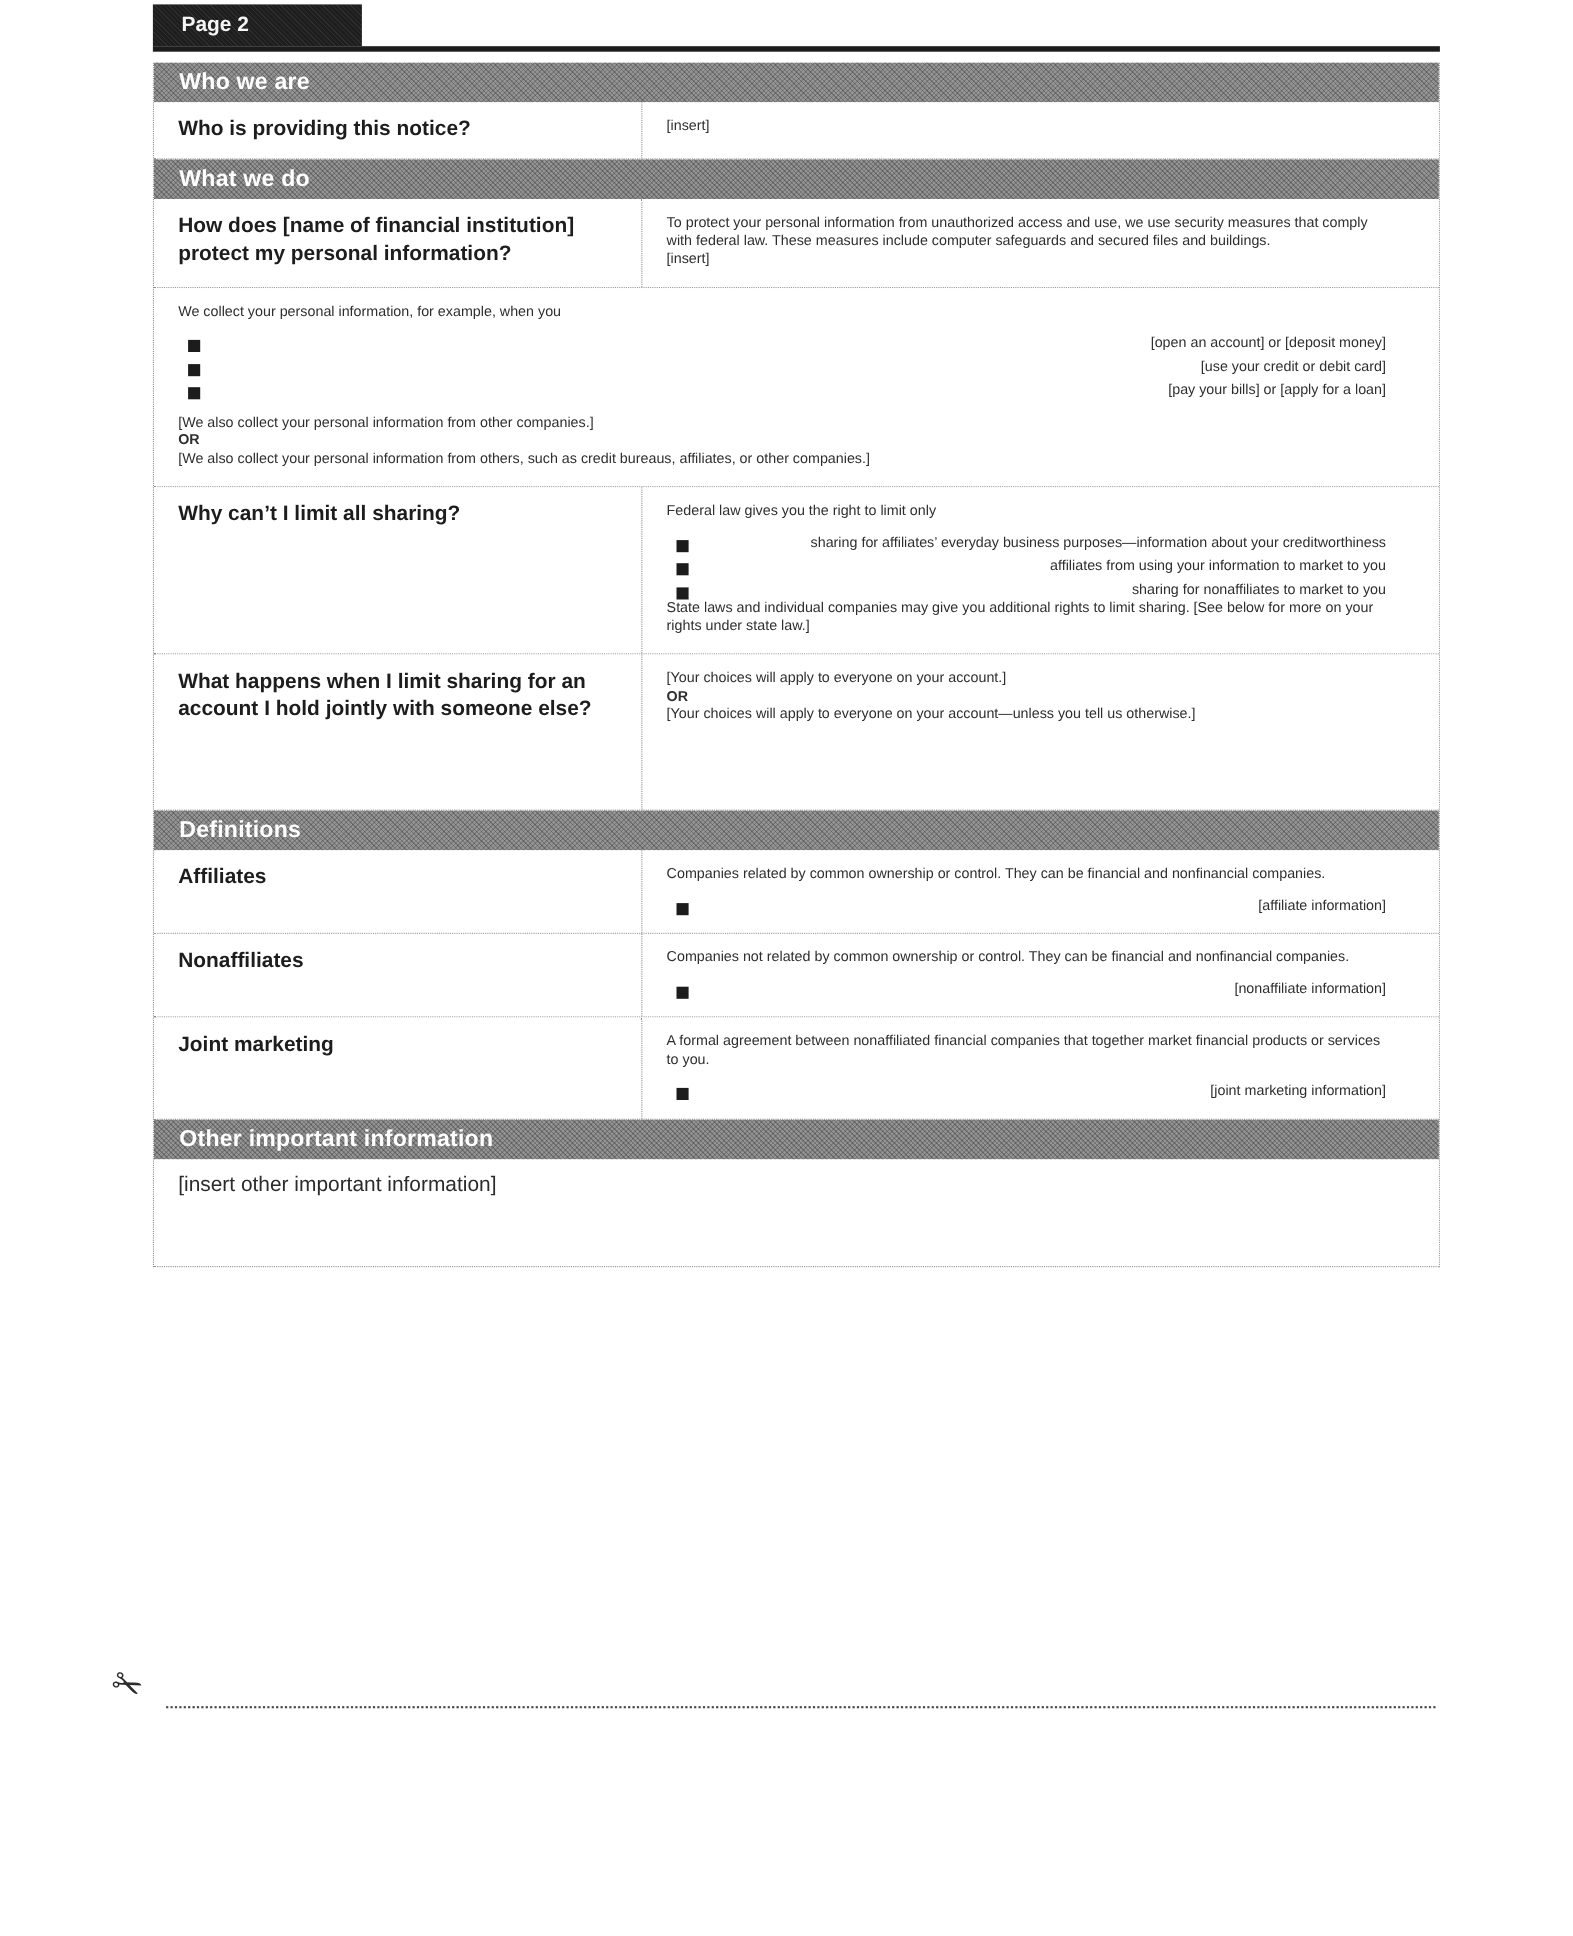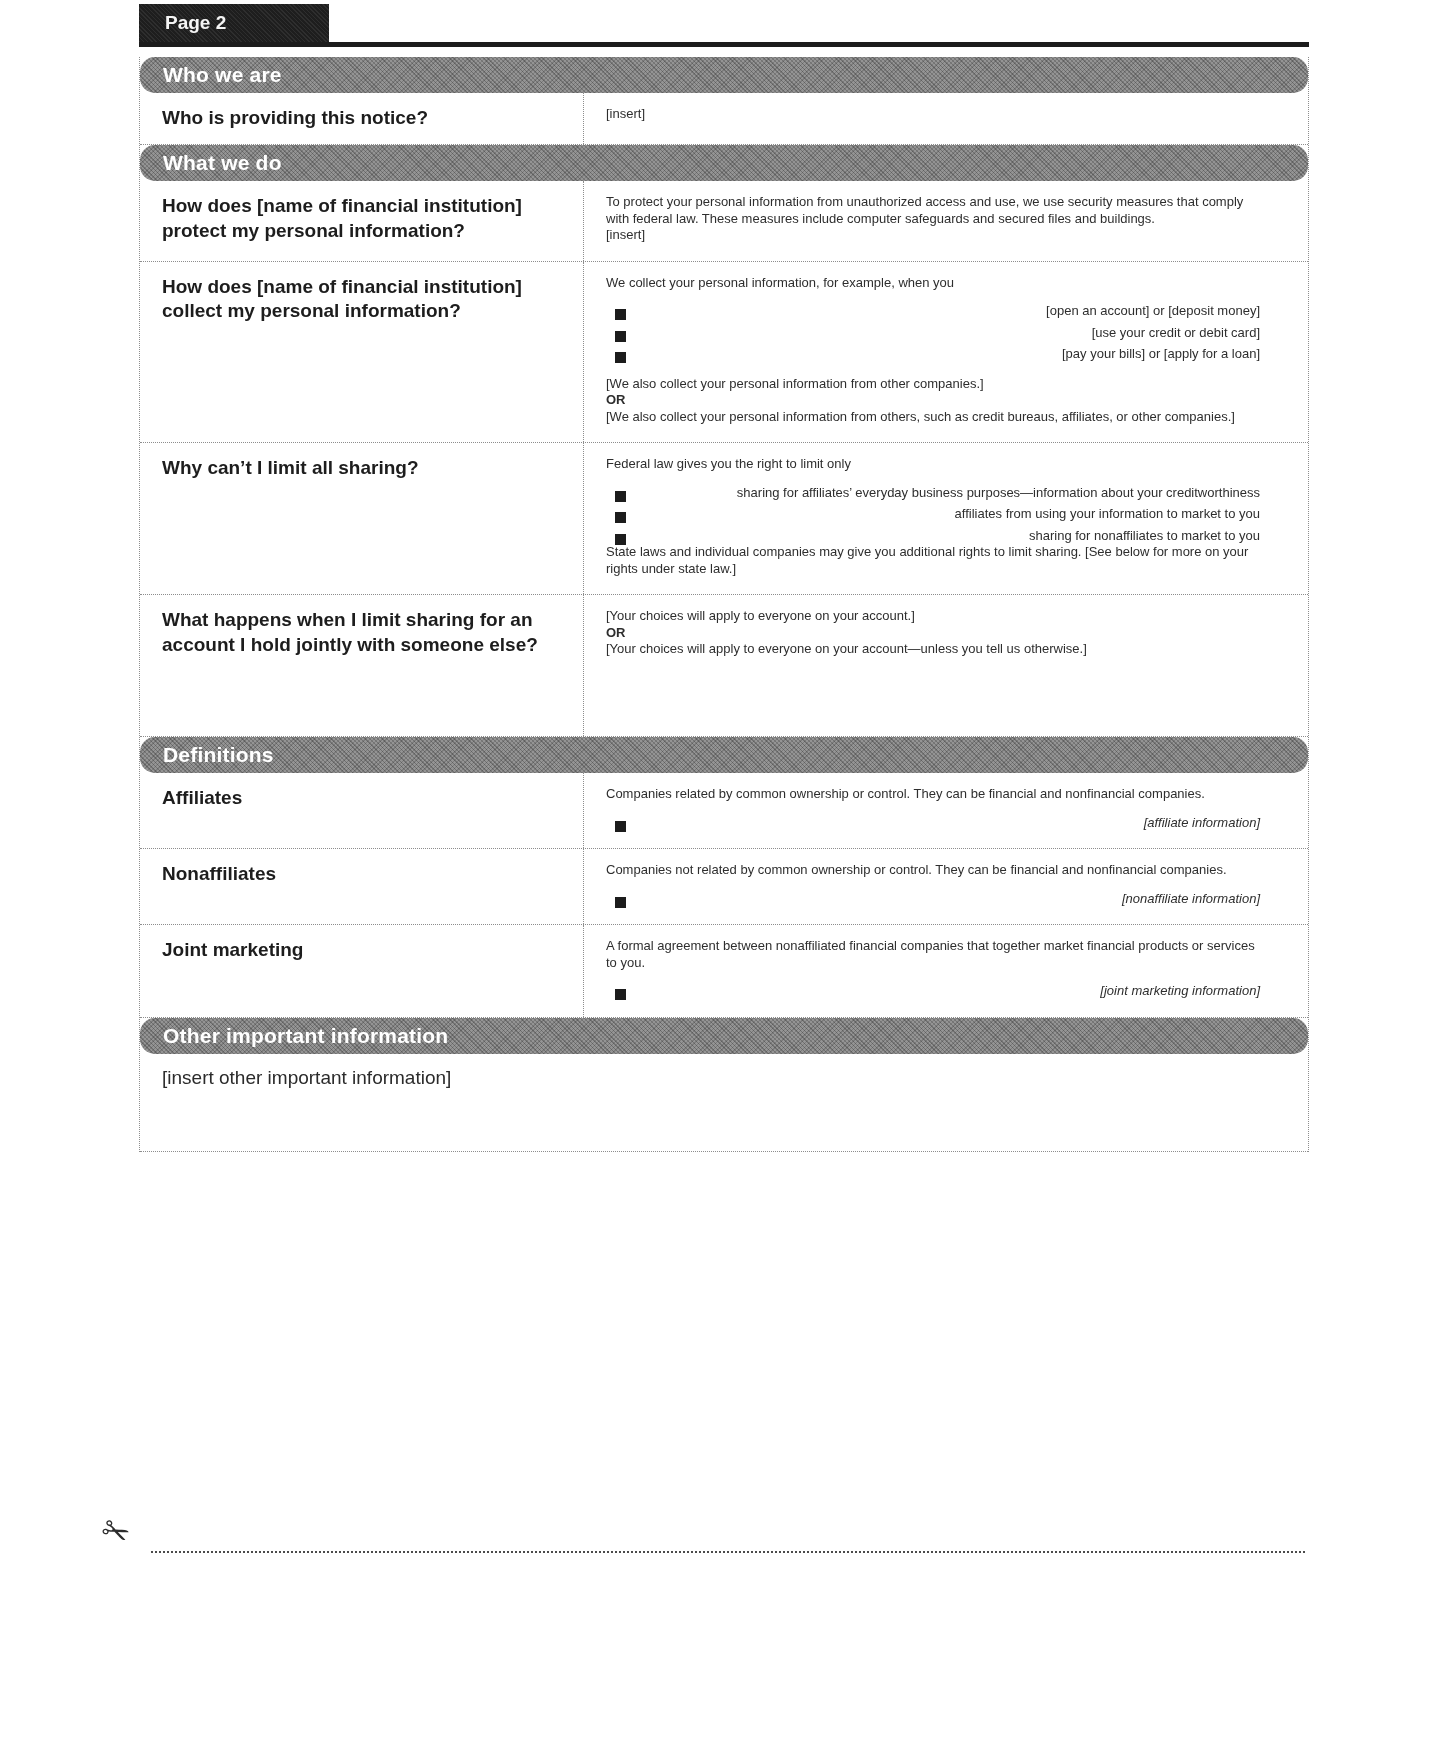--- a/index.html
+++ b/index.html
@@ -26,21 +26,21 @@
   .gap { height:10px; }
 
   
   .band {
     height:36px; line-height:36px;
     padding-left:23px;
     background-color:#949494;
     background-image:
       repeating-linear-gradient(45deg, rgba(25,25,25,.28) 0 1px, transparent 1px 3px),
       repeating-linear-gradient(-45deg, rgba(25,25,25,.20) 0 1px, transparent 1px 3px);
-    color:#ffffff; font-size:21px; font-weight:bold; letter-spacing:.2px;border-radius:15px;
+    color:#ffffff; font-size:21px; font-weight:bold; letter-spacing:.2px;
   }
 
   
   .tbl { border-left:1px dotted #8d8d8d; border-right:1px dotted #8d8d8d; }
   .row { display:flex; border-bottom:1px dotted #8d8d8d; background:#fff; }
   .qcell {
     width:444px; flex:0 0 444px;
     padding:13px 38px 14px 22px;
     border-right:1px dotted #8d8d8d;
     font-size:19px; font-weight:bold; line-height:1.28; color:#1d1d1d;
@@ -49,21 +49,21 @@
   .acell p { margin:0; }
   .blk { margin-top:13px; }
   .minh140 { min-height:142px; }
 
   ul.bl { list-style:none; margin:12px 0 0 0; padding:0; }
   ul.bl li { position:relative; padding-left:46px; margin-top:5px;text-align:right; }
   ul.bl li:first-child { margin-top:0; }
   .sq { position:absolute; left:9px; top:6px; width:11px; height:11px; background:#1c1c1c; }
 
   .bold { font-weight:bold; }
-  .it { font-style:italic; }
+  .it { }
 
   .otherbox {
     border-bottom:1px dotted #8d8d8d;
     padding:12px 40px 14px 22px;
     min-height:98px; font-size:19px; line-height:1.27; background:#fff;
   }
 
   
   .cutline { position:absolute; left:151px; top:1551px; width:1154px; height:0; border-top:2px dotted #4b4b4b; }
   .scissors {
@@ -107,23 +107,20 @@
       <div class="qcell">
         <span>How does [name of financial institution] protect my personal information?</span>
       </div>
       <div class="acell">
         <p>To protect your personal information from unauthorized access and use, we use security measures that comply with federal law. These measures include computer safeguards and secured files and buildings.</p>
         <p class="blk">[insert]</p>
       </div>
     </div>
 
     <div class="row">
-      <div class="qcell">
-        <span>How does [name of financial institution] collect my personal information?</span>
-      </div>
       <div class="acell">
         <p>We collect your personal information, for example, when you</p>
         <ul class="bl">
           <li>
             <span class="sq"></span>
             <span>[open an account] or [deposit money]</span>
           </li>
           <li>
             <span class="sq"></span>
             <span>[use your credit or debit card]</span>

